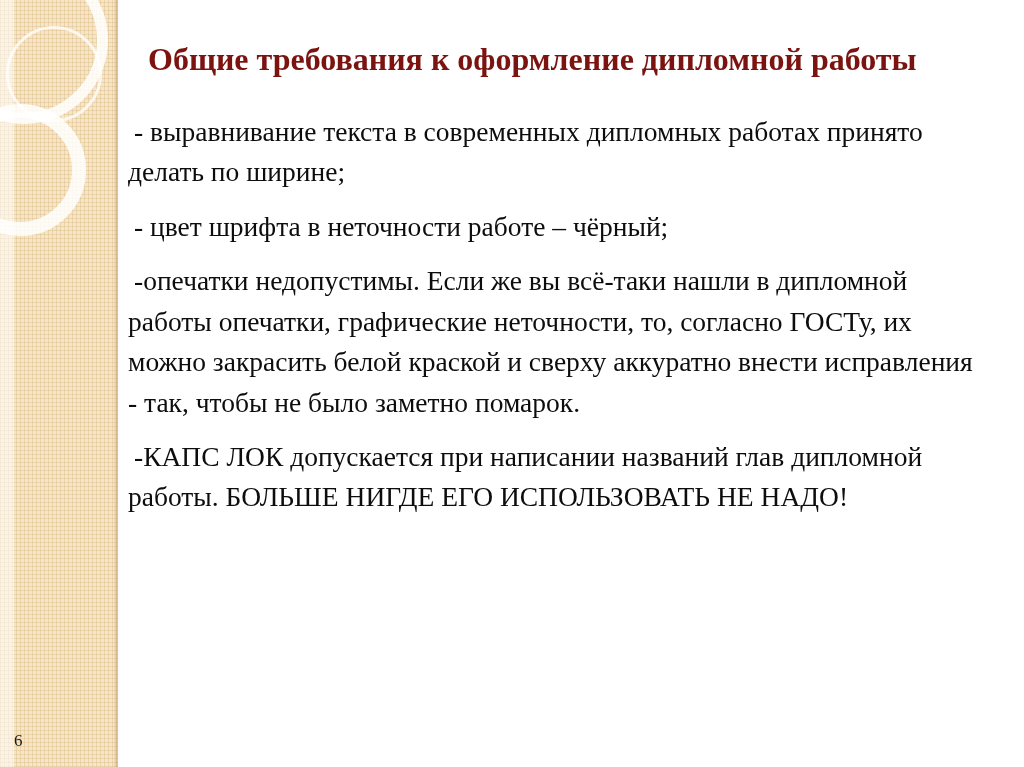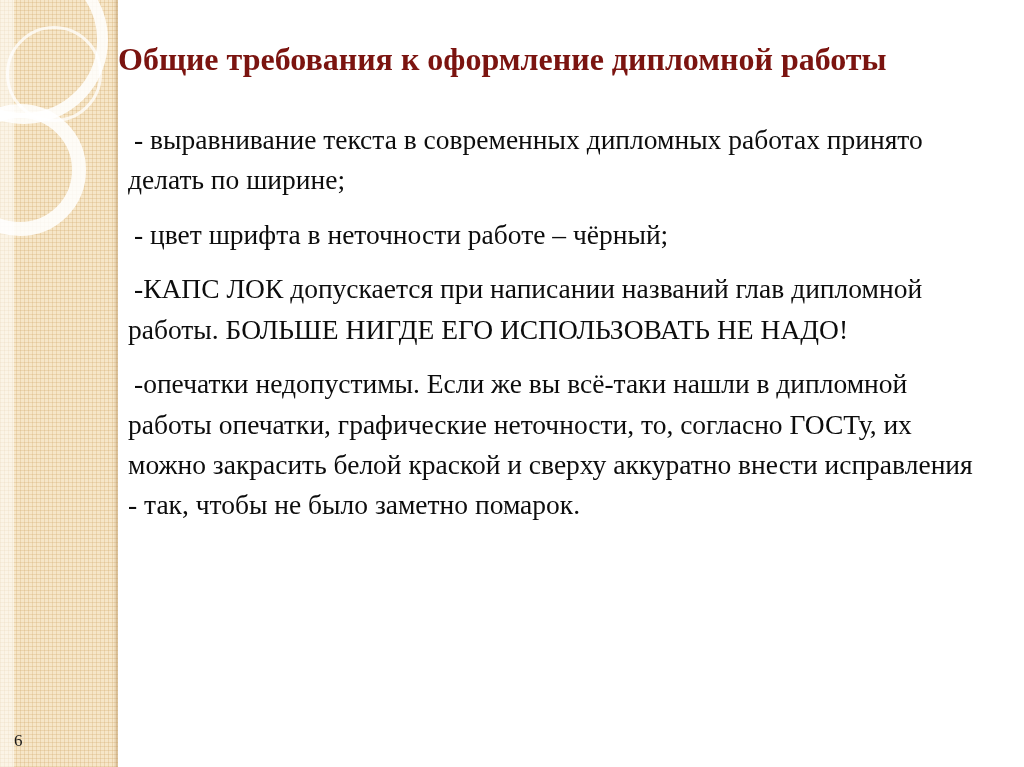--- a/index.html
+++ b/index.html
@@ -74,35 +74,35 @@
     left: 6px;
     top: 26px;
     width: 96px;
     height: 96px;
     border-width: 3px;
     border-color: rgba(255,255,255,0.75);
   }
   
   .title {
     position: absolute;
-    left: 118px;
+    left: 148px;
     top: 18px;
     width: 830px;
     color: #7b1410;
     font-family: "Liberation Serif", serif;
     font-weight: bold;
     font-size: 32px;
     line-height: 1.30;
     letter-spacing: 0px;
   }
   
   .body {
     position: absolute;
     left: 128px;
-    top: 120px;
+    top: 112px;
     width: 850px;
   }
   .bullet {
     color: #0d0d0d;
     font-family: "Liberation Serif", serif;
     font-size: 27.5px;
     line-height: 1.47;
     margin: 0 0 14px 0;
     text-indent: 6px;
   }
@@ -130,19 +130,19 @@
     <div class="ring ring-2"></div>
     <div class="ring ring-3"></div>
     <div class="sidebar-edge"></div>
   </div>
 
   <h1 class="title">Общие требования к оформление дипломной работы</h1>
 
   <div class="body">
     <p class="bullet">- выравнивание текста в современных дипломных работах принято делать по ширине;</p>
     <p class="bullet">- цвет шрифта в неточности работе – чёрный;</p>
+    <p class="bullet">-опечатки недопустимы. Если же вы всё-таки нашли в дипломной работы опечатки, графические неточности, то, согласно ГОСТу, их можно закрасить белой краской и сверху аккуратно внести исправления - так, чтобы не было заметно помарок.</p>
     <p class="bullet">-КАПС ЛОК допускается при написании названий глав дипломной работы. БОЛЬШЕ НИГДЕ ЕГО ИСПОЛЬЗОВАТЬ НЕ НАДО!</p>
-    <p class="bullet">-опечатки недопустимы. Если же вы всё-таки нашли в дипломной работы опечатки, графические неточности, то, согласно ГОСТу, их можно закрасить белой краской и сверху аккуратно внести исправления - так, чтобы не было заметно помарок.</p>
   </div>
 
   <div class="page-number">6</div>
 
 </div>
 
 </body></html>

